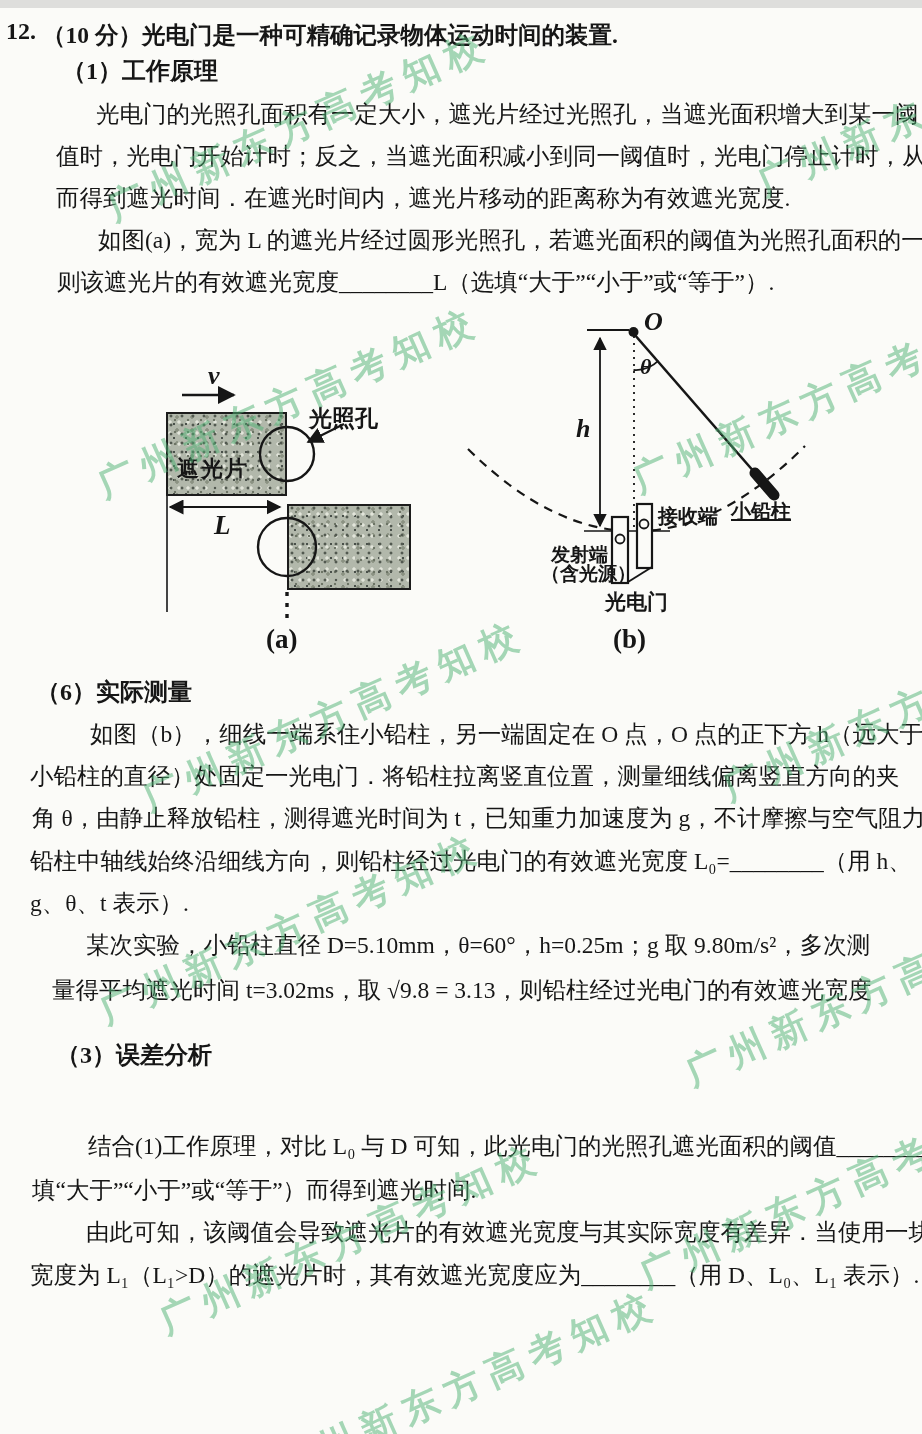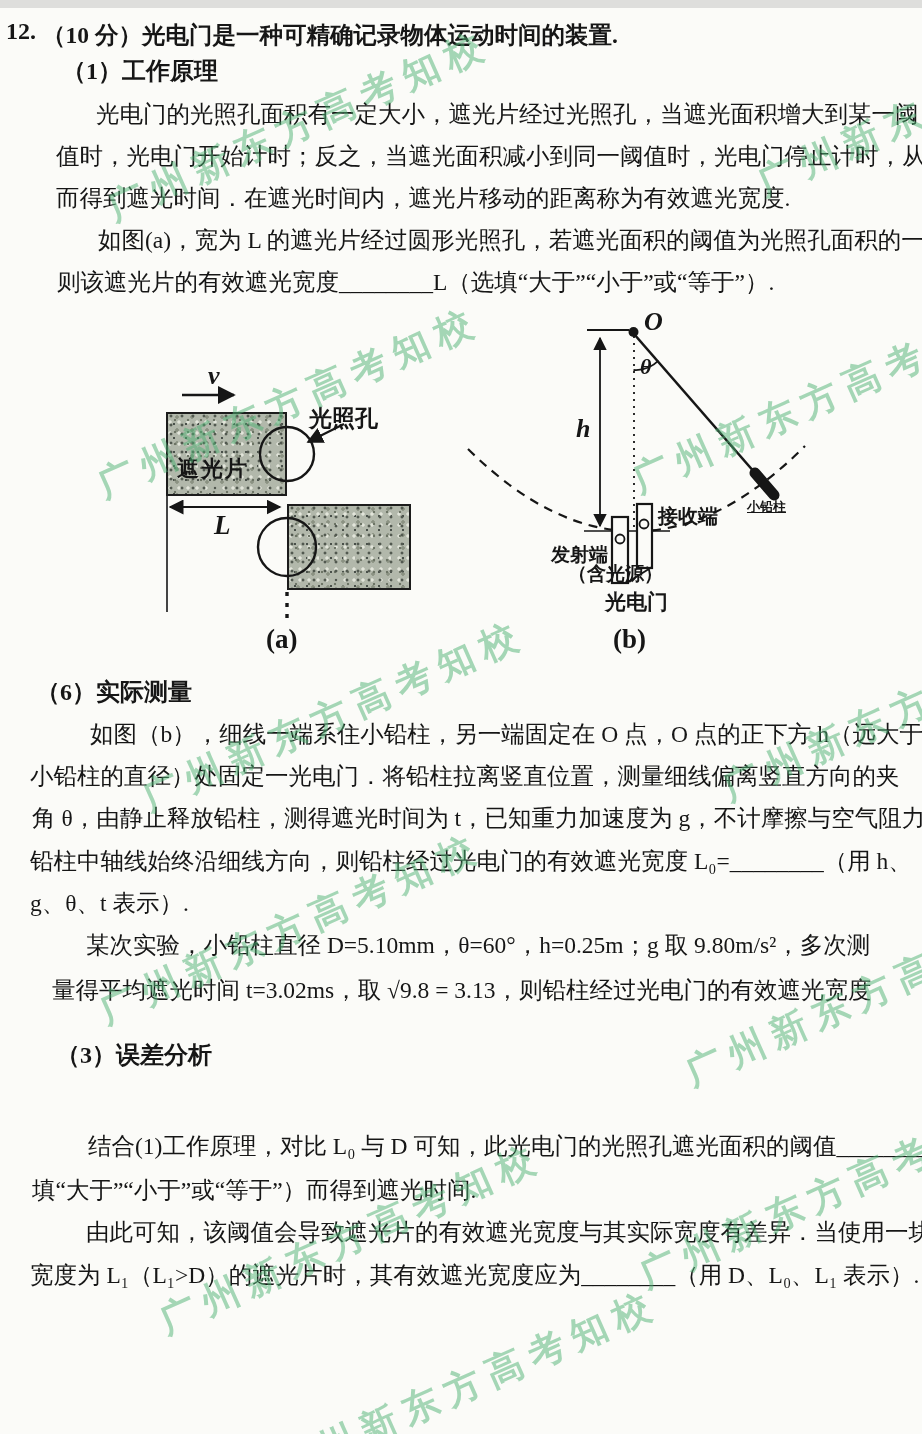--- a/index.html
+++ b/index.html
@@ -92,23 +92,23 @@
   <div class="flabel" style="left:177px;top:446px;font-size:22px;letter-spacing:2px;">遮光片</div>
   <div class="flabel" style="left:309px;top:395px;font-size:23px;">光照孔</div>
   <div class="flabel it" style="left:214px;top:502px;font-size:27px;">L</div>
   <div class="fcap" style="left:266px;top:616px;">(a)</div>
 
   <div class="flabel it" style="left:644px;top:299px;font-size:26px;">O</div>
   <div class="flabel it" style="left:640px;top:346px;font-size:22px;">θ</div>
   <div class="flabel it" style="left:576px;top:406px;font-size:26px;">h</div>
   <div class="flabel" style="left:658px;top:495px;font-size:20px;">接收端</div>
   <div class="flabel" style="left:551px;top:534px;font-size:19px;">发射端</div>
-  <div class="flabel" style="left:568px;top:553px;font-size:19px;">（含光源）</div>
+  <div class="flabel" style="left:541px;top:553px;font-size:19px;">（含光源）</div>
   <div class="flabel" style="left:605px;top:580px;font-size:21px;">光电门</div>
-  <div class="flabel" style="left:747px;top:490px;font-size:13px;text-decoration:underline;">小铅柱</div>
+  <div class="flabel" style="left:731px;top:490px;font-size:20px;text-decoration:underline;">小铅柱</div>
   <div class="fcap" style="left:613px;top:616px;">(b)</div>
 
   <div class="sect-title" style="left:36px;top:668px;">（6）实际测量</div>
   <div class="tline" style="left:90px;top:710px;">如图（b），细线一端系住小铅柱，另一端固定在 O 点，O 点的正下方 h（远大于</div>
   <div class="tline" style="left:30px;top:752px;">小铅柱的直径）处固定一光电门．将铅柱拉离竖直位置，测量细线偏离竖直方向的夹</div>
   <div class="tline" style="left:32px;top:794px;">角 θ，由静止释放铅柱，测得遮光时间为 t，已知重力加速度为 g，不计摩擦与空气阻力，</div>
   <div class="tline" style="left:30px;top:837px;">铅柱中轴线始终沿细线方向，则铅柱经过光电门的有效遮光宽度 L₀=________（用 h、</div>
   <div class="tline" style="left:30px;top:879px;">g、θ、t 表示）.</div>
   <div class="tline" style="left:86px;top:921px;">某次实验，小铅柱直径 D=5.10mm，θ=60°，h=0.25m；g 取 9.80m/s²，多次测</div>
   <div class="tline" style="left:52px;top:966px;">量得平均遮光时间 t=3.02ms，取 √9.8 = 3.13，则铅柱经过光电门的有效遮光宽度</div>

